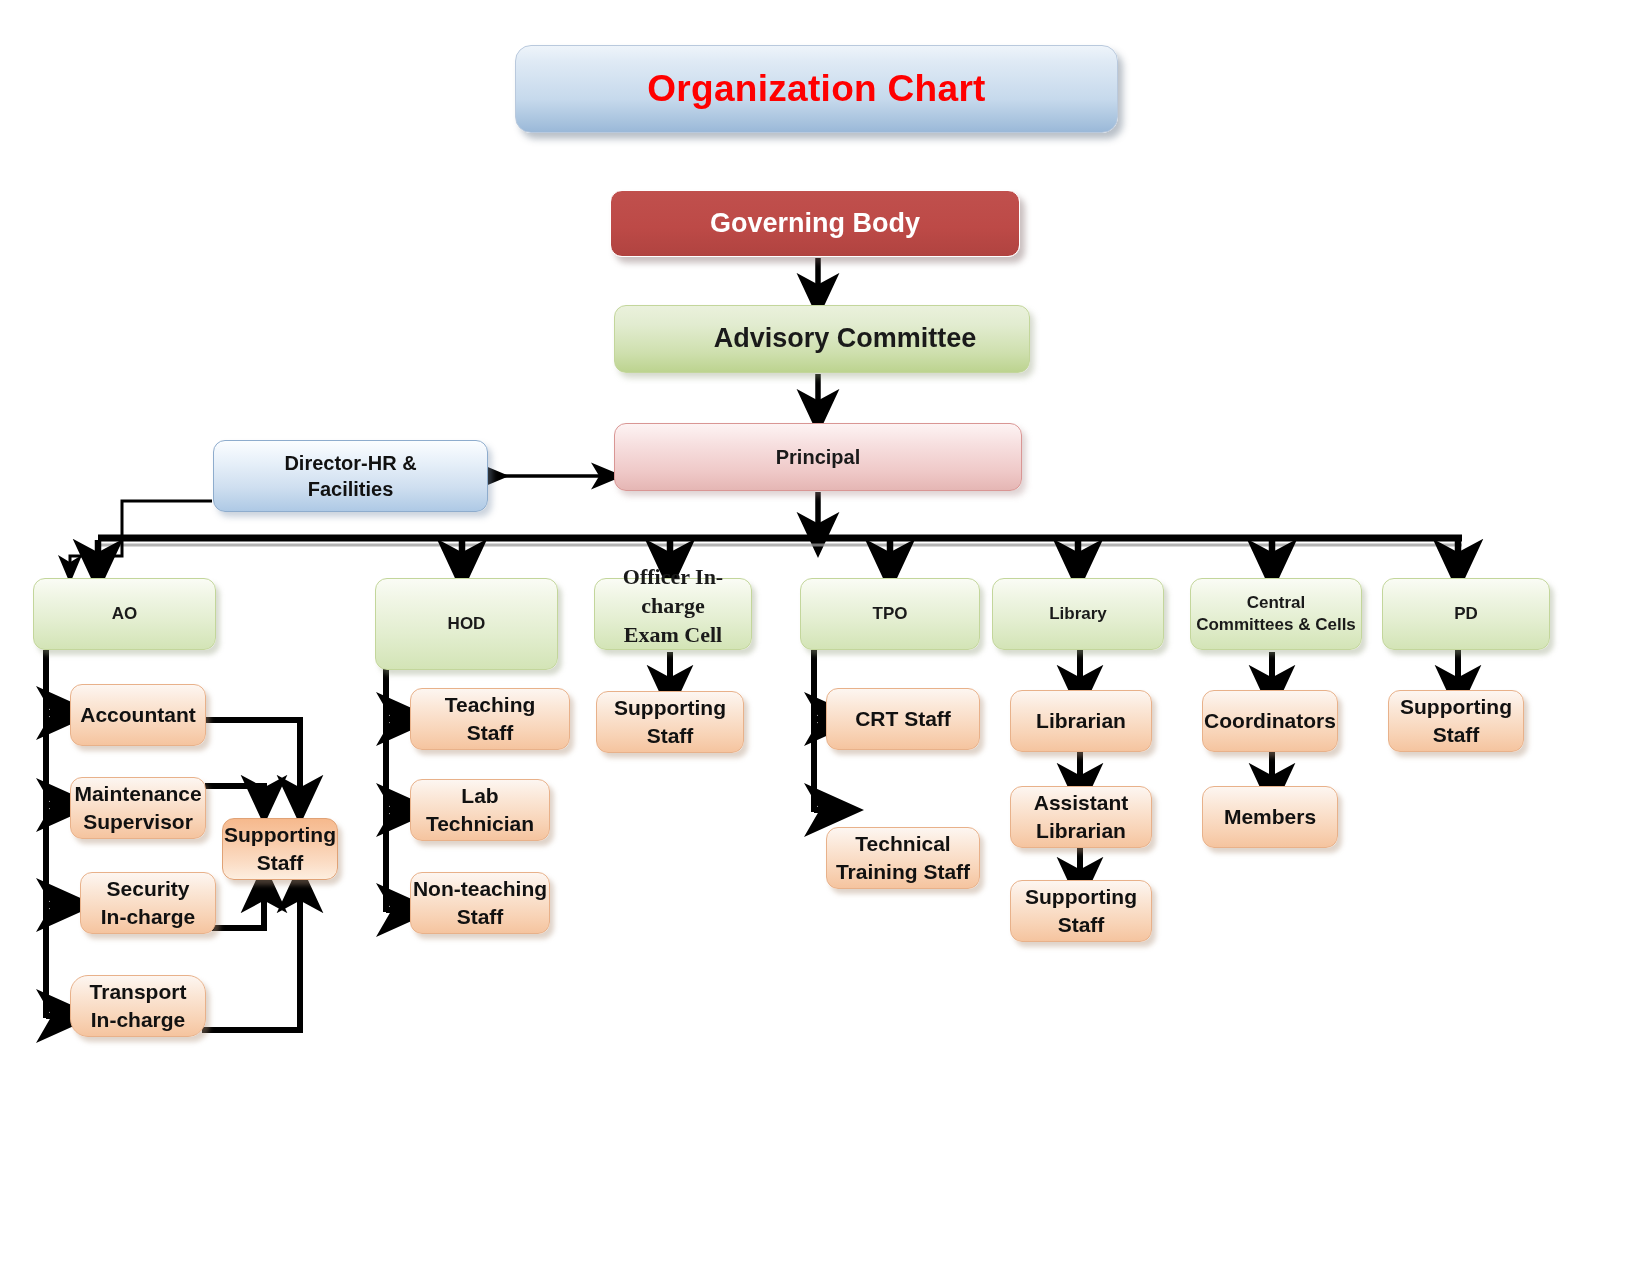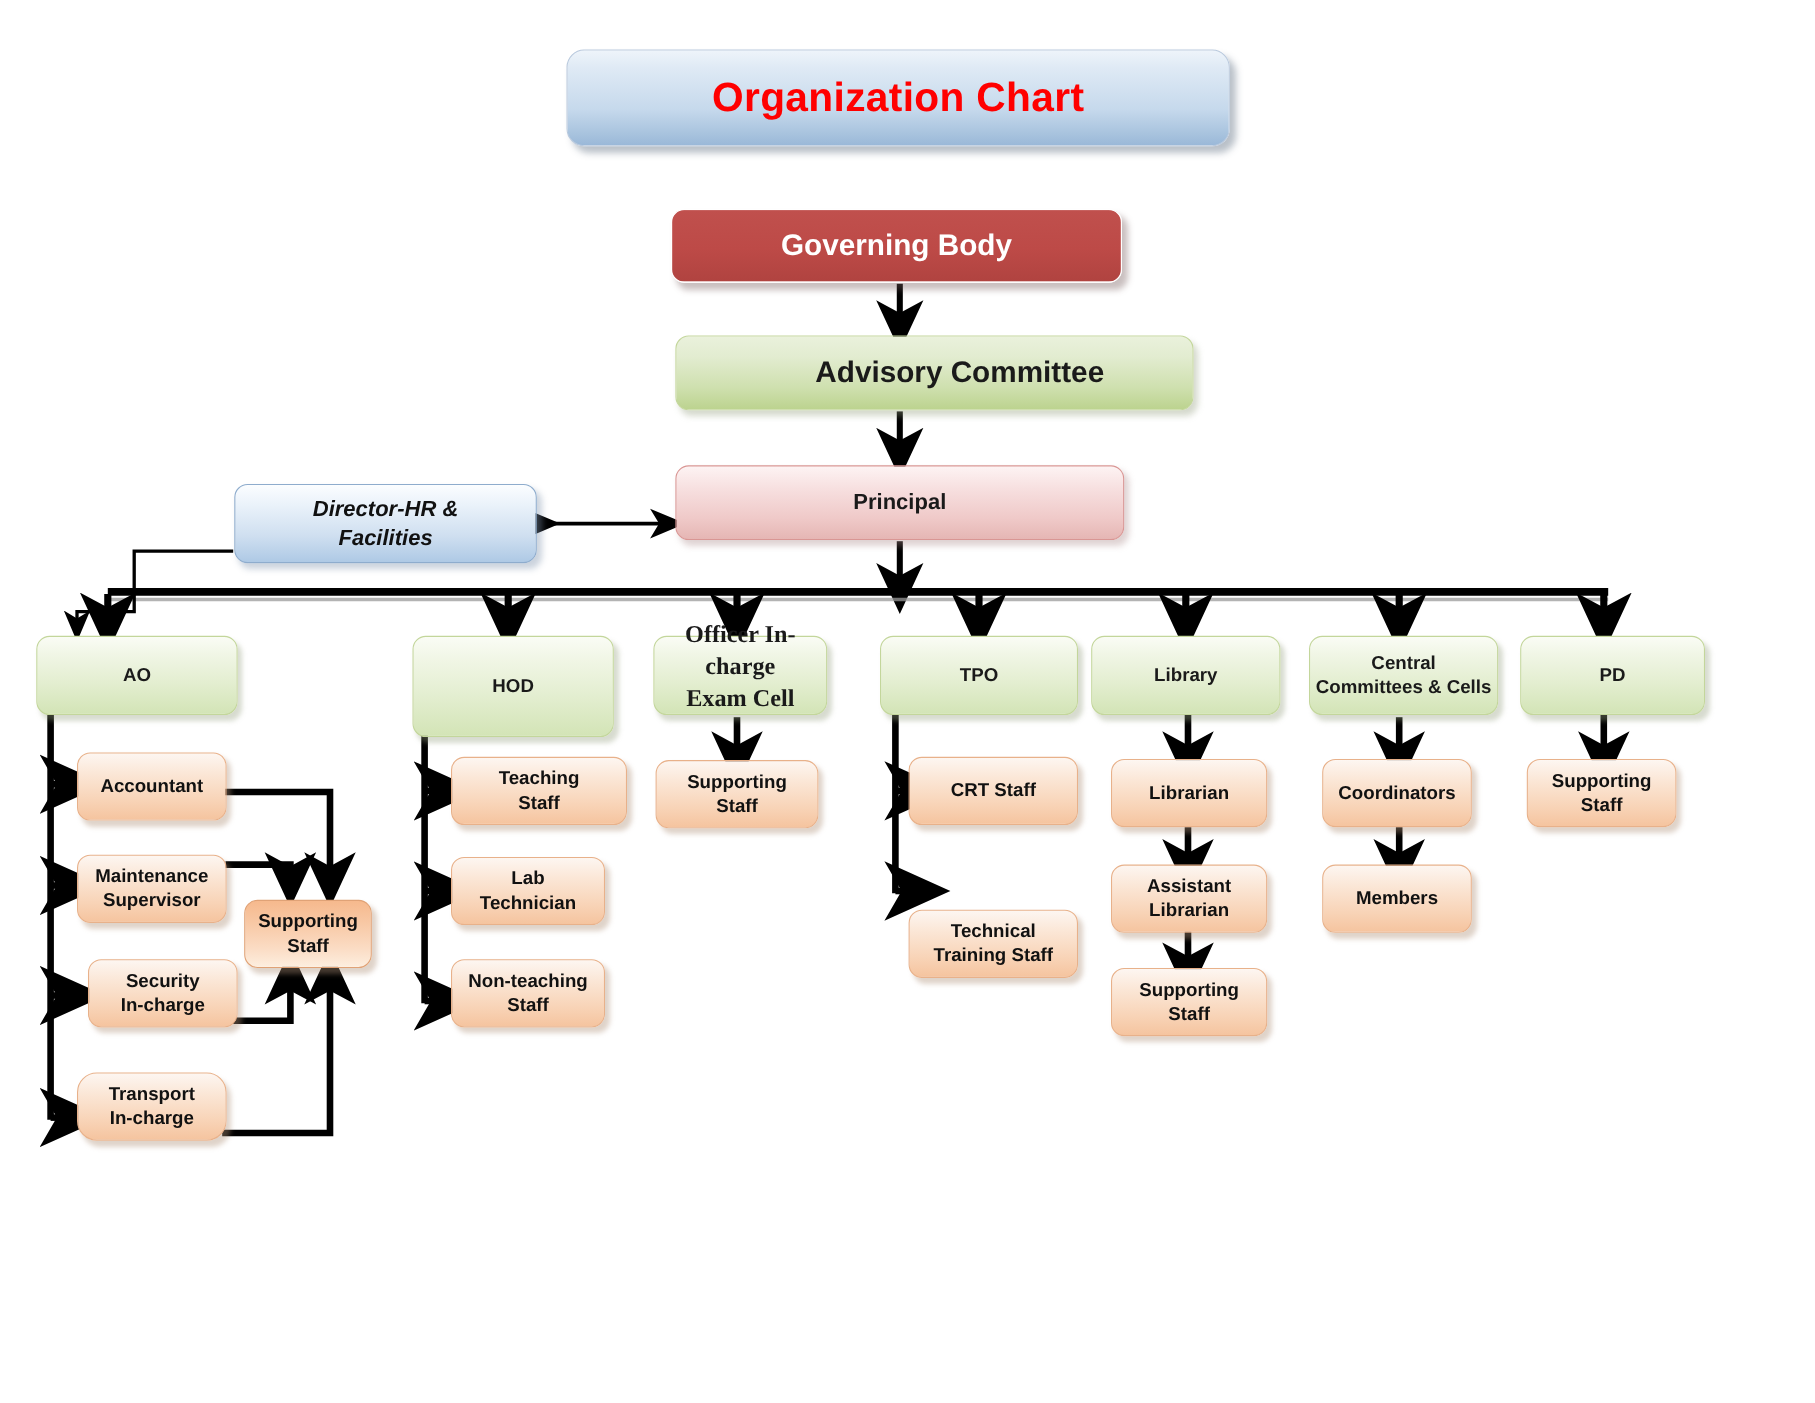--- a/index.html
+++ b/index.html
@@ -70,38 +70,37 @@
     font-size:20px;
     box-shadow:4px 5px 6px rgba(170,140,140,.38);
   }
   
   .n-blue{
     border:1px solid #8eaccd;
     background:linear-gradient(180deg,#fbfdff 0%,#eaf2fa 26%,#cfdff0 66%,#aec9e5 100%);
     color:#111111;
     font-size:20px;
     box-shadow:4px 5px 6px rgba(130,150,175,.42);
-    font-style:italic;
   }
   
   .n-green{
     border:1px solid #c3d69b;
     background:linear-gradient(180deg,#fafcf5 0%,#f1f6e6 22%,#e3eed0 60%,#d3e4b6 100%);
     color:#1a1a1a;
     font-size:17px;
     box-shadow:4px 5px 5px rgba(150,160,130,.38);
   }
   .n-green.serif{ font-family:"Liberation Serif", serif; font-size:22px;align-items:flex-end; }
 
   
   .n-orange{
     border:1px solid #e8b18a;
     background:linear-gradient(180deg,#fdf6f1 0%,#fbe7d7 30%,#f8d3b6 72%,#f5c49f 100%);
     color:#111111;
-    font-size:17px;
+    font-size:21px;
     box-shadow:4px 5px 5px rgba(175,145,120,.40);
   }
   
   .n-orange.deep{
     background:linear-gradient(180deg,#f6b98d 0%,#f8c9a6 35%,#fbdcc4 72%,#fdeedf 100%);
     border:1px solid #e0a276;
   }
 </style>
 </head>
 <body>
@@ -211,21 +210,21 @@
   </svg>
 
   <div class="node title-banner" style="left:515px;top:45px;width:603px;height:88px;">
     <span class="lbl">Organization Chart</span>
   </div>
 
   <div class="node n-red" style="left:610px;top:190px;width:410px;height:67px;">
     <span class="lbl">Governing Body</span>
   </div>
 
-  <div class="node n-green-big" style="left:614px;top:305px;width:471px;height:68px;padding-left:46px;">
+  <div class="node n-green-big" style="left:614px;top:305px;width:416px;height:68px;padding-left:46px;">
     <span class="lbl">Advisory Committee</span>
   </div>
 
   <div class="node n-pink" style="left:614px;top:423px;width:408px;height:68px;">
     <span class="lbl">Principal</span>
   </div>
 
   <div class="node n-blue" style="left:213px;top:440px;width:275px;height:72px;">
     <span class="lbl">Director-HR &amp;
 Facilities</span>

